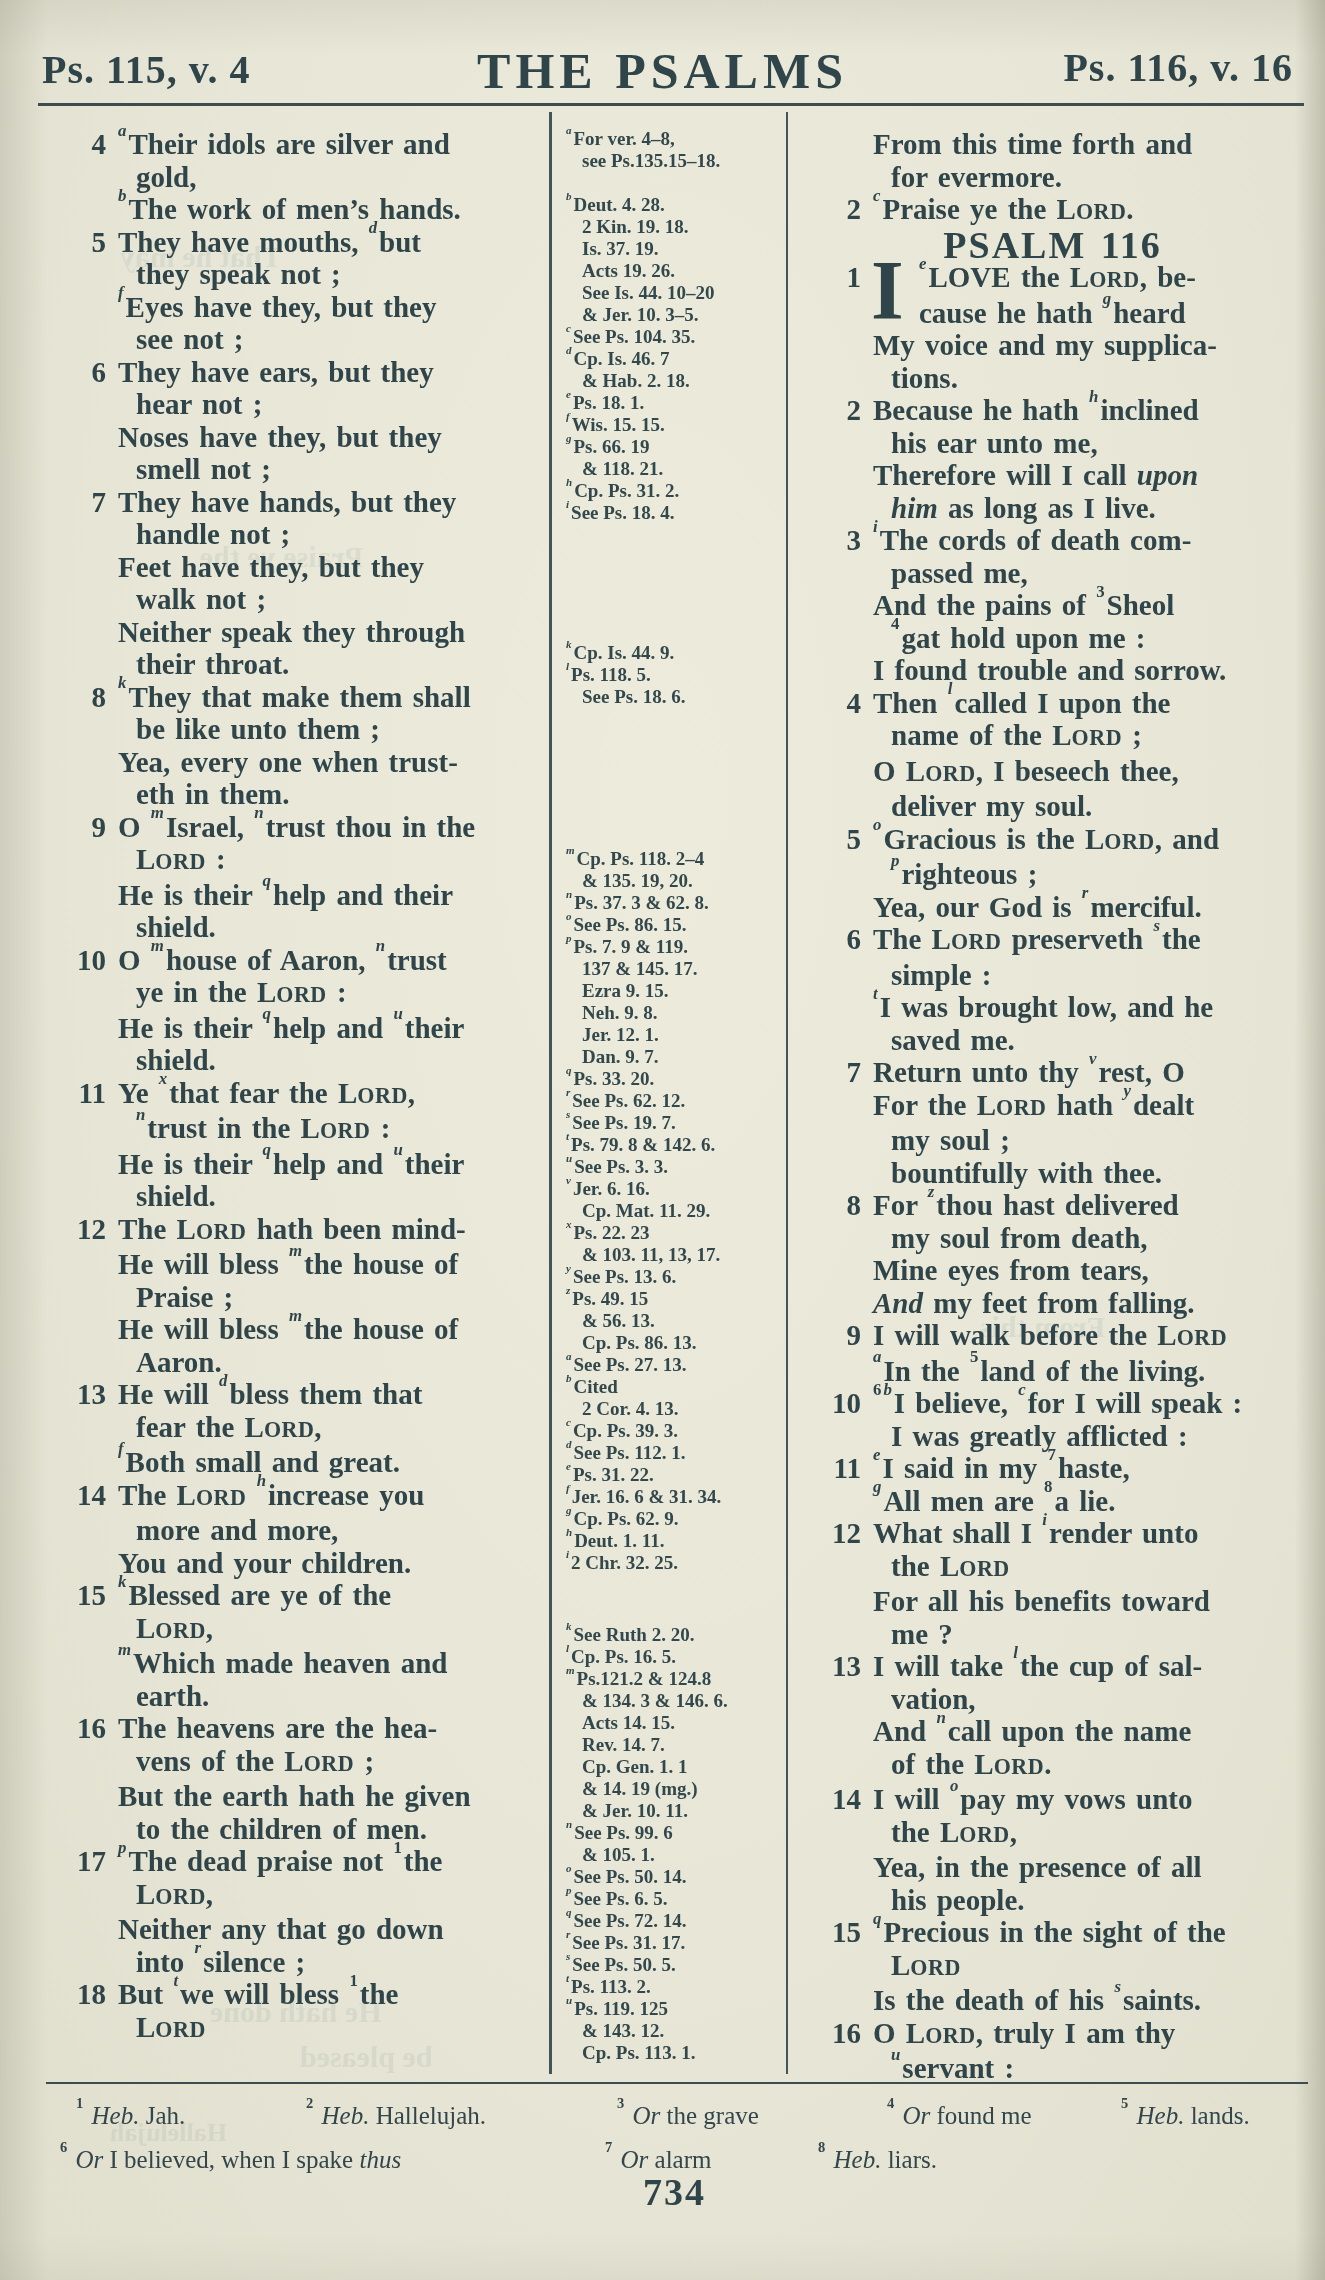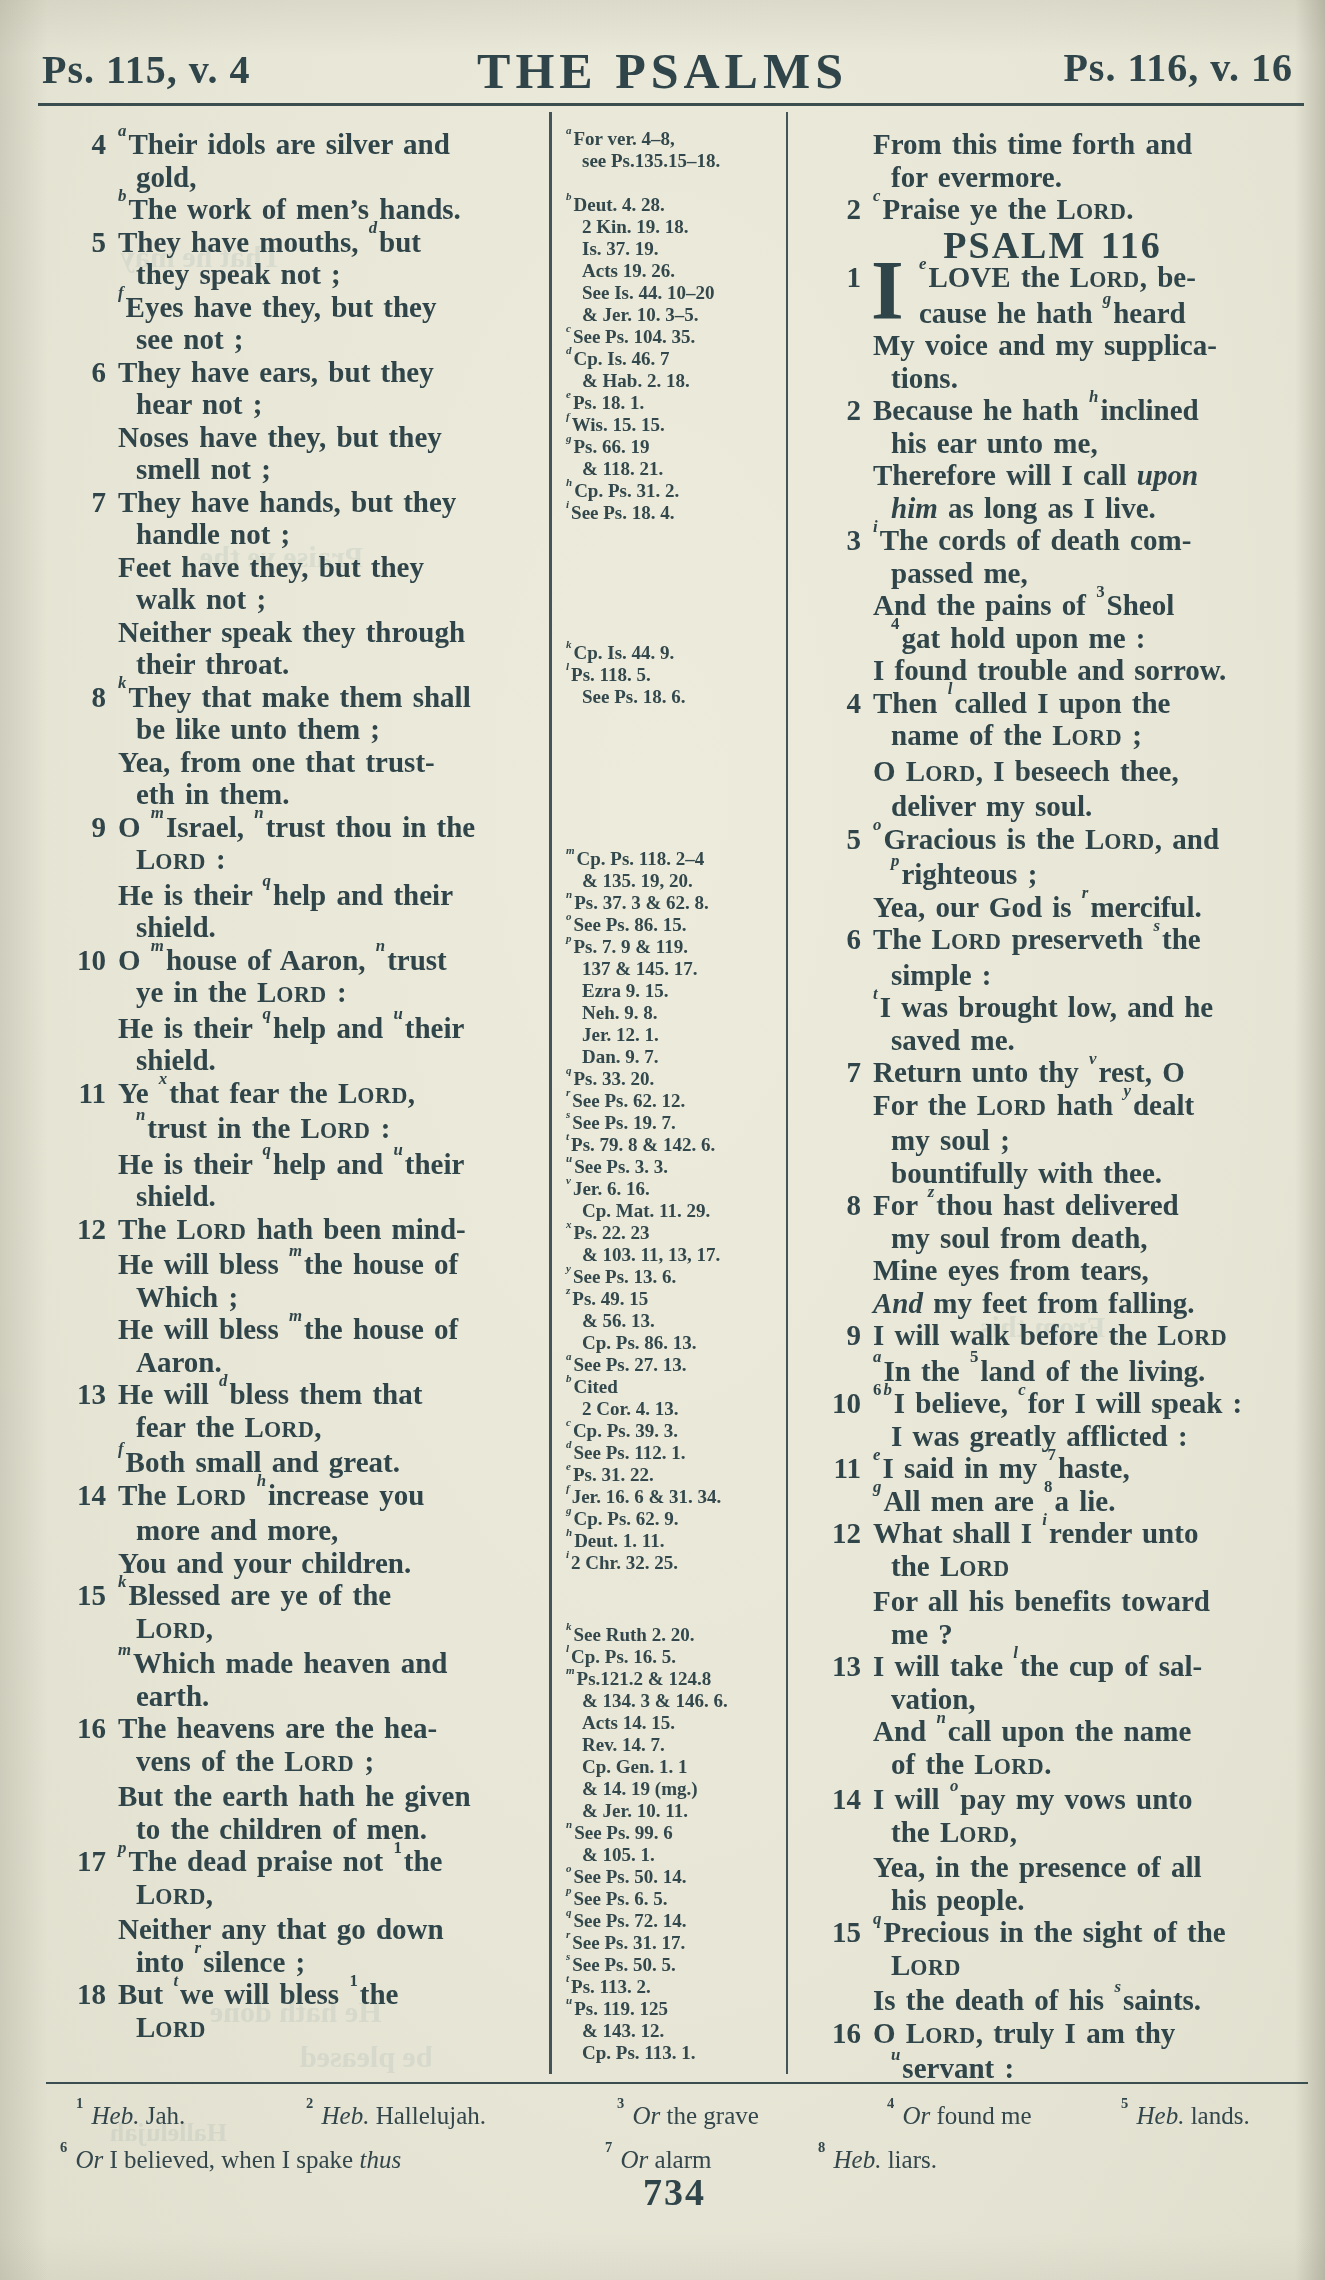--- a/index.html
+++ b/index.html
@@ -106,37 +106,37 @@
       <div class="line">Noses have they, but they</div>
       <div class="line cont">smell not ;</div>
       <div class="line"><span class="vnum">7</span>They have hands, but they</div>
       <div class="line cont">handle not ;</div>
       <div class="line">Feet have they, but they</div>
       <div class="line cont">walk not ;</div>
       <div class="line">Neither speak they through</div>
       <div class="line cont">their throat.</div>
       <div class="line"><span class="vnum">8</span><sup class="it">k</sup>They that make them shall</div>
       <div class="line cont">be like unto them ;</div>
-      <div class="line">Yea, from one that trust-</div>
+      <div class="line">Yea, every one when trust-</div>
       <div class="line cont">eth in them.</div>
       <div class="line"><span class="vnum">9</span>O <sup class="it">m</sup>Israel, <sup class="it">n</sup>trust thou in the</div>
       <div class="line cont">L<span class="sc">ORD</span> :</div>
       <div class="line">He is their <sup class="it">q</sup>help and their</div>
       <div class="line cont">shield.</div>
       <div class="line"><span class="vnum">10</span>O <sup class="it">m</sup>house of Aaron, <sup class="it">n</sup>trust</div>
       <div class="line cont">ye in the L<span class="sc">ORD</span> :</div>
       <div class="line">He is their <sup class="it">q</sup>help and <sup class="it">u</sup>their</div>
       <div class="line cont">shield.</div>
       <div class="line"><span class="vnum">11</span>Ye <sup class="it">x</sup>that fear the L<span class="sc">ORD</span>,</div>
       <div class="line cont"><sup class="it">n</sup>trust in the L<span class="sc">ORD</span> :</div>
       <div class="line">He is their <sup class="it">q</sup>help and <sup class="it">u</sup>their</div>
       <div class="line cont">shield.</div>
       <div class="line"><span class="vnum">12</span>The L<span class="sc">ORD</span> hath been mind-</div>
       <div class="line">He will bless <sup class="it">m</sup>the house of</div>
-      <div class="line cont">Which ;</div>
+      <div class="line cont">Praise ;</div>
       <div class="line">He will bless <sup class="it">m</sup>the house of</div>
       <div class="line cont">Aaron.</div>
       <div class="line"><span class="vnum">13</span>He will <sup class="it">d</sup>bless them that</div>
       <div class="line cont">fear the L<span class="sc">ORD</span>,</div>
       <div class="line"><sup class="it">f</sup>Both small and great.</div>
       <div class="line"><span class="vnum">14</span>The L<span class="sc">ORD</span> <sup class="it">h</sup>increase you</div>
       <div class="line cont">more and more,</div>
       <div class="line">You and your children.</div>
       <div class="line"><span class="vnum">15</span><sup class="it">k</sup>Blessed are ye of the</div>
       <div class="line cont">L<span class="sc">ORD</span>,</div>

